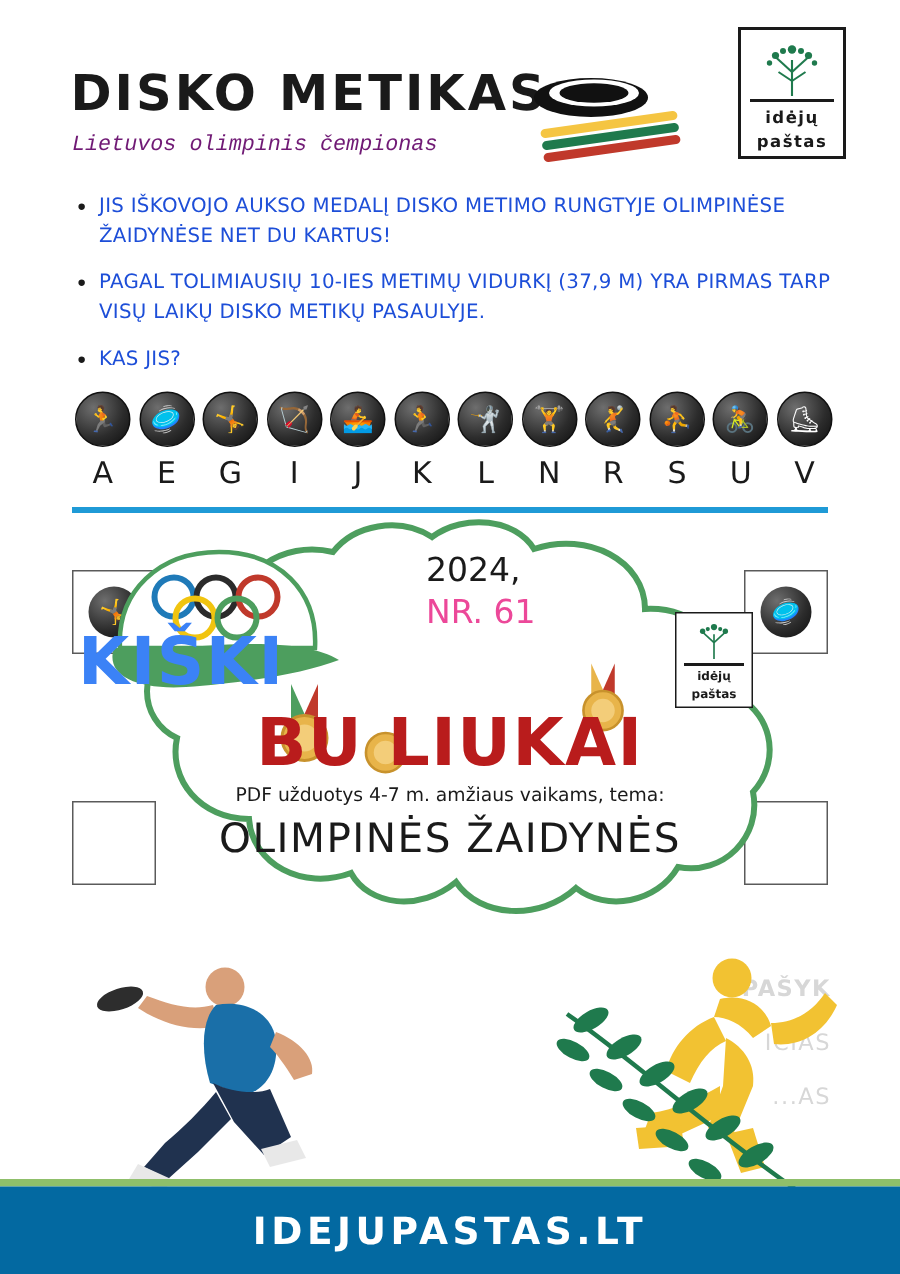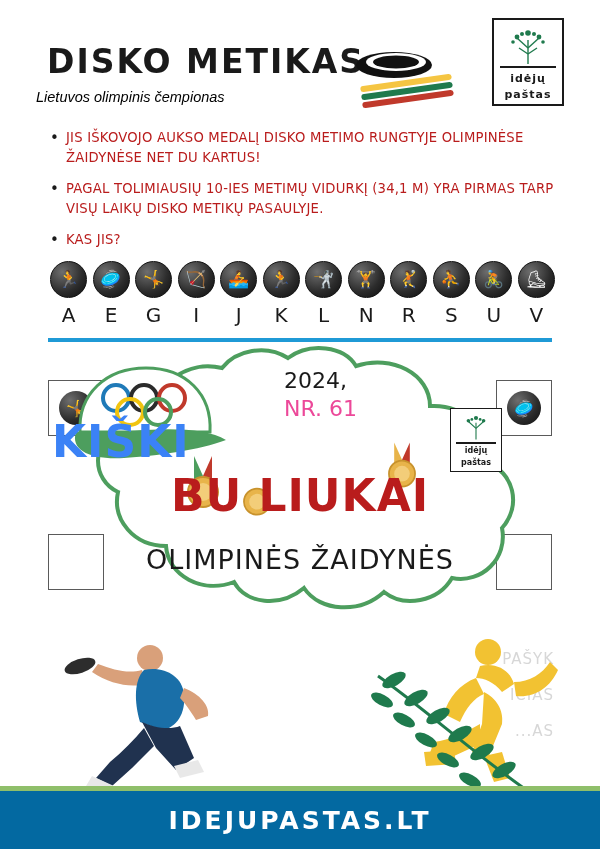--- a/index.html
+++ b/index.html
@@ -27,25 +27,25 @@
     position: absolute;
     left: 47px; top: 42px;
     font-size: 33px;
     letter-spacing: 2px;
     font-weight: bold;
     color: #1a1a1a;
     font-family: "DejaVu Sans", sans-serif;
   }
   .title-sub {
     position: absolute;
-    left: 36px; top: 89px;
+    left: 48px; top: 89px;
     font-size: 14.5px;
     font-style: italic;
-    color: #000000;
-    font-family: Liberation Sans, sans-serif;
+    color: #701a75;
+    font-family: Liberation Mono, monospace;
   }
   .discus-graphic {
     position: absolute;
     left: 352px; top: 48px;
     width: 105px; height: 55px;
   }
   .flag-stripe {
     position: absolute;
     width: 92px; height: 6px;
     border-radius: 3px;
@@ -88,21 +88,21 @@
     position: absolute;
     left: 48px; top: 128px;
     width: 510px;
   }
   .bullet {
     position: relative;
     padding-left: 18px;
     margin-bottom: 10px;
     font-size: 13.2px;
     line-height: 1.55;
-    color: #b91c1c;
+    color: #1d4ed8;
     letter-spacing: 0.2px;
     font-family: "DejaVu Sans", sans-serif;
   }
   .bullet::before {
     content: "•";
     position: absolute;
     left: 2px; top: -1px;
     font-size: 15px;
     color: #1a1a1a;
   }
@@ -338,21 +338,21 @@
         </g>
       </svg>
       <div class="logo-line"></div>
       <div class="logo-t1">idėjų</div>
       <div class="logo-t2">paštas</div>
     </div>
   </div>
 
   <div class="bullets">
     <div class="bullet">JIS IŠKOVOJO AUKSO MEDALĮ DISKO METIMO RUNGTYJE OLIMPINĖSE ŽAIDYNĖSE NET DU KARTUS!</div>
-    <div class="bullet">PAGAL TOLIMIAUSIŲ 10-IES METIMŲ VIDURKĮ (34,1 M) YRA PIRMAS TARP VISŲ LAIKŲ DISKO METIKŲ PASAULYJE.</div>
+    <div class="bullet">PAGAL TOLIMIAUSIŲ 10-IES METIMŲ VIDURKĮ (37,9 M) YRA PIRMAS TARP VISŲ LAIKŲ DISKO METIKŲ PASAULYJE.</div>
     <div class="bullet">KAS JIS?</div>
   </div>
 
   <div class="icon-row">
     <div class="sport-icon">🏃</div>
     <div class="sport-icon">🥏</div>
     <div class="sport-icon">🤸</div>
     <div class="sport-icon">🏹</div>
     <div class="sport-icon">🚣</div>
     <div class="sport-icon">🏃</div>
@@ -428,20 +428,21 @@
     <svg class="medal" style="left:237px; top:124px;" width="40" height="50" viewBox="0 0 46 56">
       <circle cx="23" cy="38" r="15" fill="#e8b44a" stroke="#c8922c" stroke-width="2"></circle>
       <circle cx="23" cy="38" r="9" fill="#f3cd79"></circle>
     </svg>
 
     <div class="cloud" style="pointer-events:none;">
       <div class="issue-line1">2024,</div>
       <div class="issue-line2">NR. 61</div>
       <div class="brand-k">KIŠKI</div>
       <div class="brand-b">BU   LIUKAI</div>
+      <div class="pdf-line">PDF užduotys 4-7 m. amžiaus vaikams, tema:</div>
       <div class="theme-line">OLIMPINĖS ŽAIDYNĖS</div>
     </div>
 
     <div class="cloud-logo" style="left:450px; top:64px;">
       <svg style="position:absolute;left:50%;top:3px;transform:translateX(-50%);" width="40" height="30" viewBox="0 0 58 40">
         <g stroke="#1f7a4d" stroke-width="1.6" fill="none">
           <path d="M29 38 L29 14"></path>
             <path d="M29 22 L18 12"></path>
             <path d="M29 22 L40 12"></path>
         </g>
@@ -454,21 +455,21 @@
         </g>
       </svg>
       <div class="cl-line"></div>
       <div class="cl-t1">idėjų</div>
       <div class="cl-t2">paštas</div>
     </div>
   </div>
 
   <div class="bottom-art">
 
-    <div class="ghost-text" style="top:22px;">PAŠYK</div>
+    <div class="ghost-text" style="top:22px;font-weight:bold;">PAŠYK</div>
     <div class="ghost-text" style="top:58px;">IČIAS</div>
     <div class="ghost-text" style="top:94px;">...AS</div>
 
     <svg style="position:absolute; left:58px; top:8px;" width="200" height="160" viewBox="0 0 200 160">
       <ellipse cx="22" cy="30" rx="16" ry="7" fill="#2d2d2d" transform="rotate(-18 22 30)"></ellipse>
       <circle cx="92" cy="22" r="13" fill="#d9a07a"></circle>
       <path d="M84,34 C70,38 56,34 40,28 L34,36 C52,48 72,52 88,48 Z" fill="#d9a07a"></path>
       <path d="M86,34 C106,30 124,40 126,58 C128,78 118,92 104,94 L82,86 C76,66 76,44 86,34 Z" fill="#1a6fa8"></path>
       <path d="M126,52 C142,58 152,70 150,80 L138,84 C132,74 126,66 122,62 Z" fill="#d9a07a"></path>
       <path d="M84,86 C96,92 112,94 122,90 L136,122 L118,134 L98,112 Z" fill="#20324f"></path>

